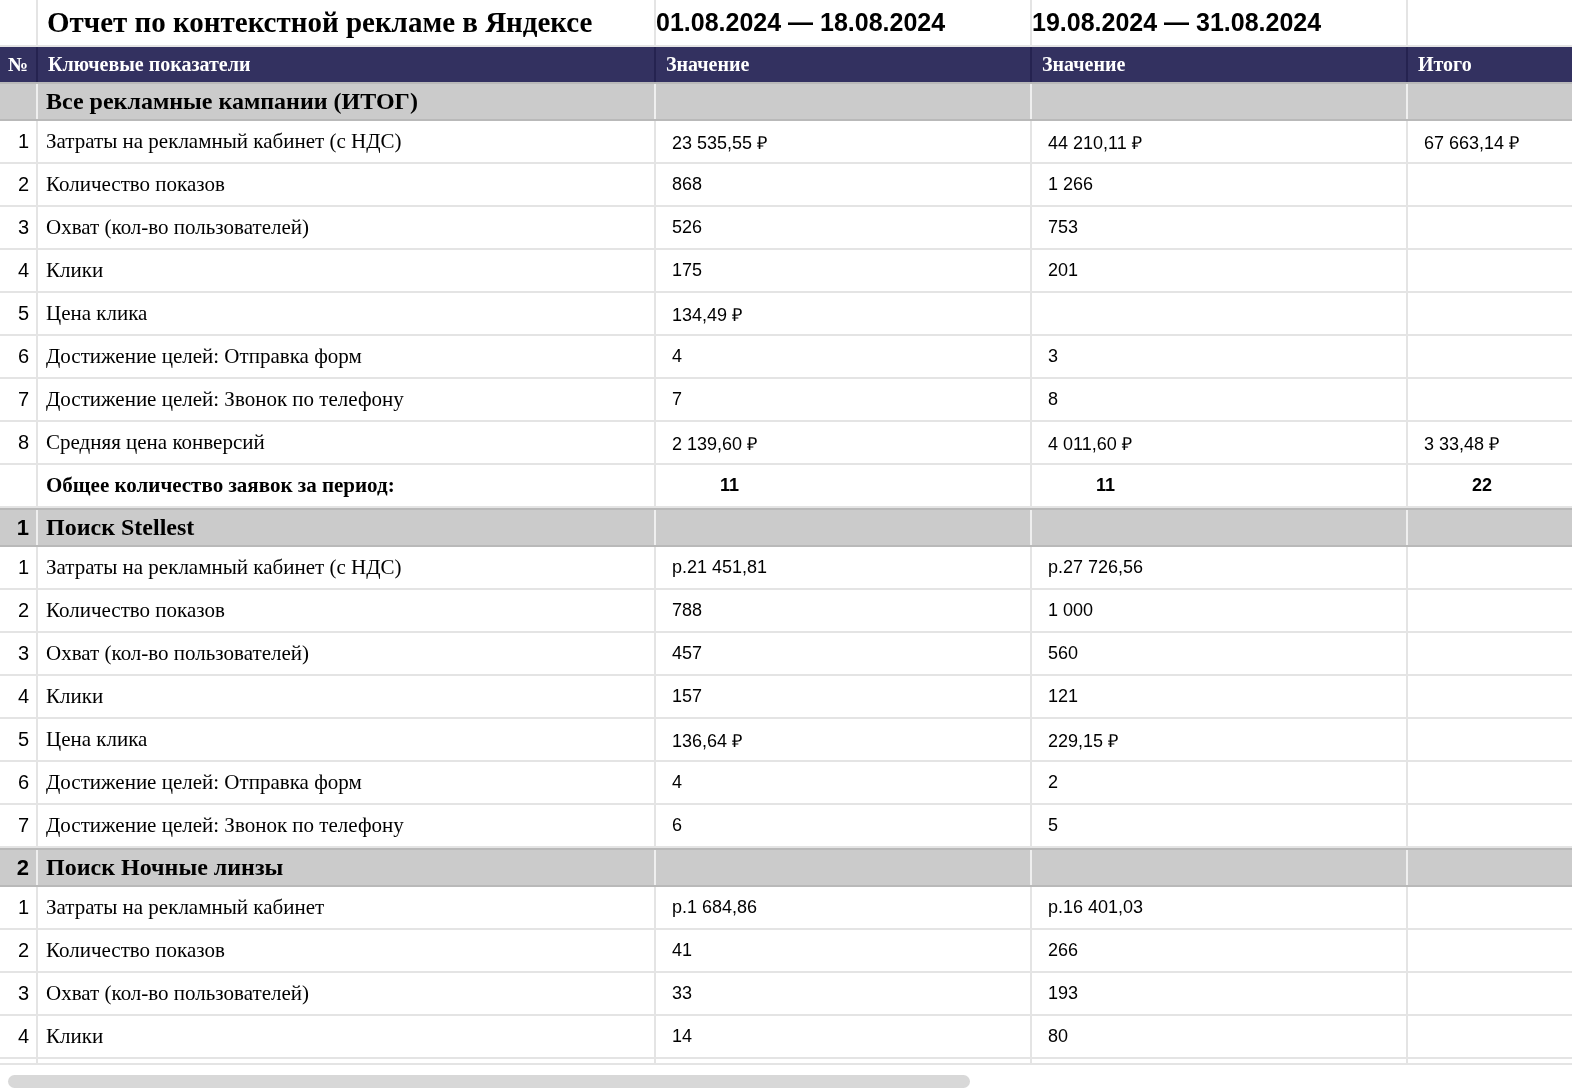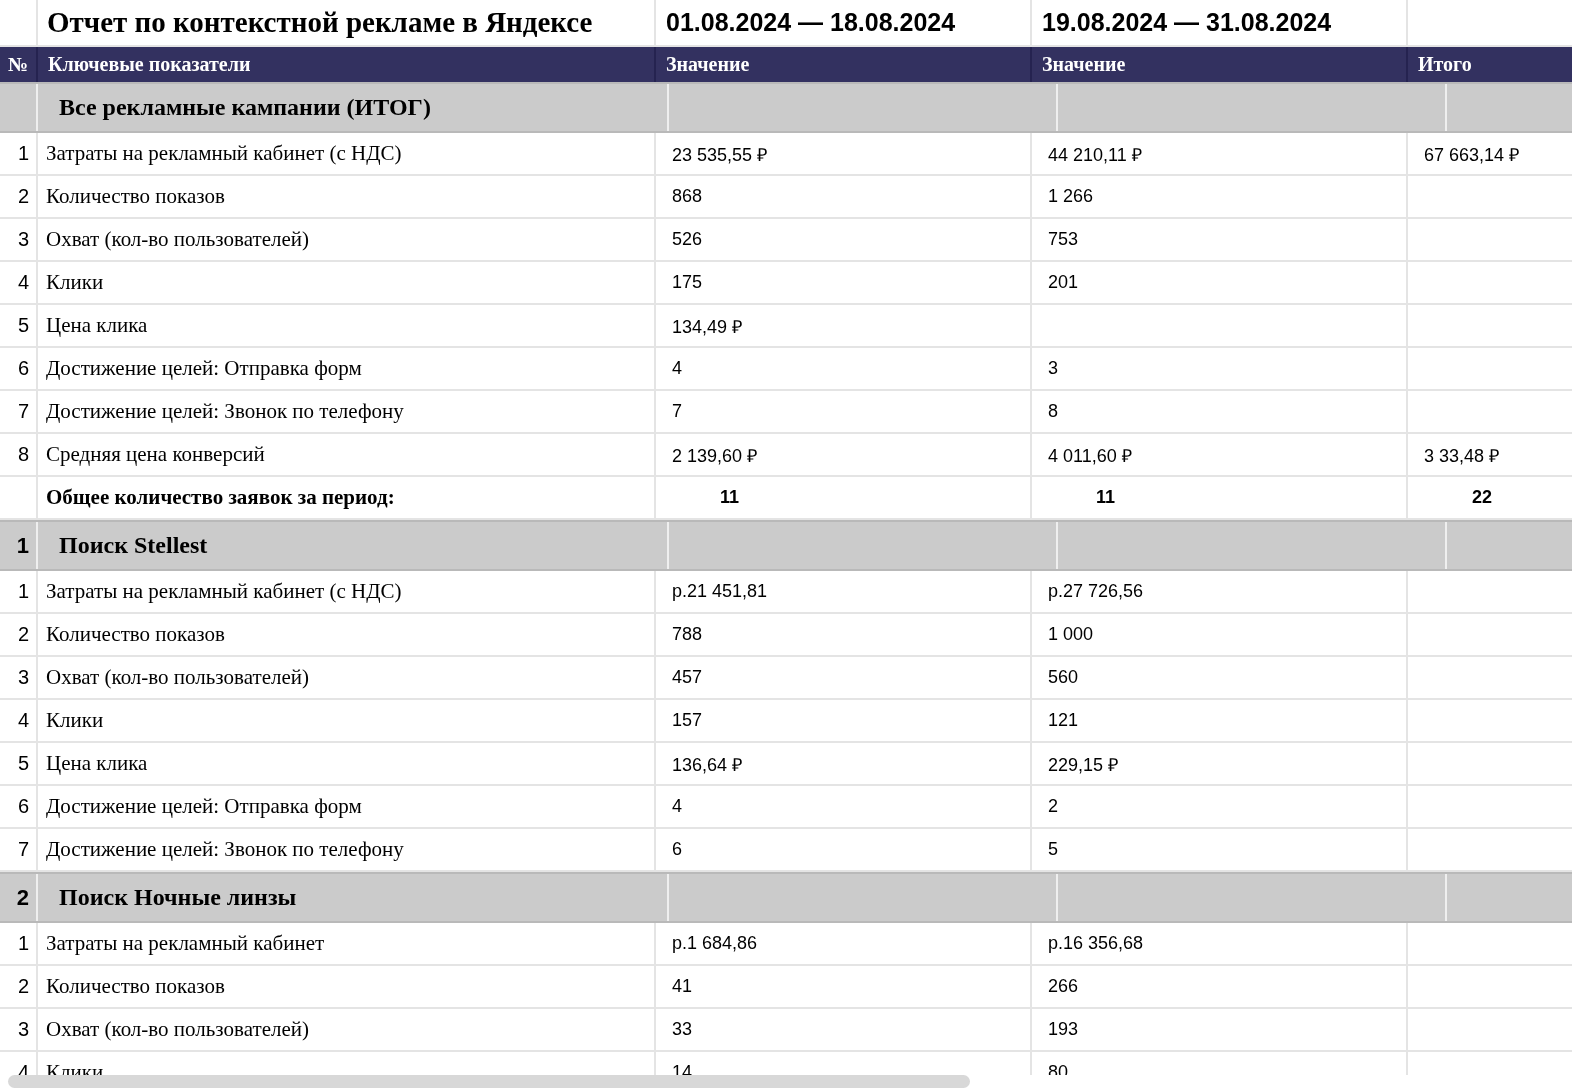--- a/index.html
+++ b/index.html
@@ -27,21 +27,20 @@
 
   
   .title-row{height:47px;border-bottom:2px solid #e4e4e4;}
   .title-cell{
     font-size:29px;font-weight:bold;
     padding-left:9px;
   }
   .period-cell{
     font-family:"Liberation Sans", sans-serif;
     font-size:25px;font-weight:bold;
-    padding-left:10px;
   }
 
   
   .header-row{height:35px;background:#333160;color:#ffffff;}
   .header-row .c{border-right:2px solid #252350;}
   .header-row .c:last-child{border-right:none;}
   .col-h{font-size:20px;font-weight:bold;padding-left:10px;}
   .col-h-num{justify-content:center;padding-left:0;}
 
   
@@ -55,22 +54,21 @@
   .value-cell{
     font-family:"Liberation Sans", sans-serif;
     font-size:18px;padding-left:16px;
   }
 
   
   .section-row{
     background:#cbcbcb;
     border-top:2px solid #b9b9b9;
     border-bottom:2px solid #b9b9b9;
-    height:51px;
-    gap:13px;
+    height:39px;
   }
   .section-row .c{border-right:2px solid #efefef;}
   .section-row .c:last-child{border-right:none;}
   .section-row .num-cell{font-weight:bold;font-size:22px;}
   .section-title-cell{
     font-size:24px;font-weight:bold;padding-left:8px;
   }
 
   
   .summary-row .label-cell{font-weight:bold;}
@@ -237,21 +235,21 @@
         <div class="c num-cell">2</div>
         <div class="c section-title-cell">Поиск Ночные линзы</div>
         <div class="c "></div>
         <div class="c "></div>
         <div class="c "></div>
       </div>
       <div class="row trow">
         <div class="c num-cell">1</div>
         <div class="c label-cell">Затраты на рекламный кабинет</div>
         <div class="c value-cell">р.1 684,86</div>
-        <div class="c value-cell">р.16 356,68</div>
+        <div class="c value-cell">р.16 401,03</div>
         <div class="c value-cell"></div>
       </div>
       <div class="row trow">
         <div class="c num-cell">2</div>
         <div class="c label-cell">Количество показов</div>
         <div class="c value-cell">41</div>
         <div class="c value-cell">266</div>
         <div class="c value-cell"></div>
       </div>
       <div class="row trow">

